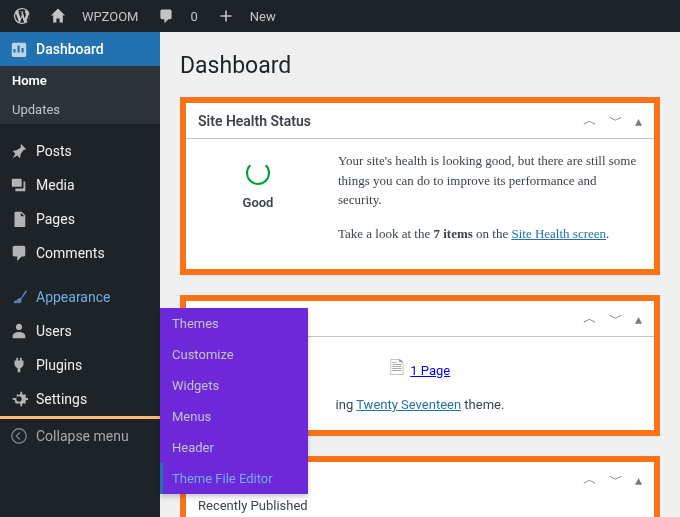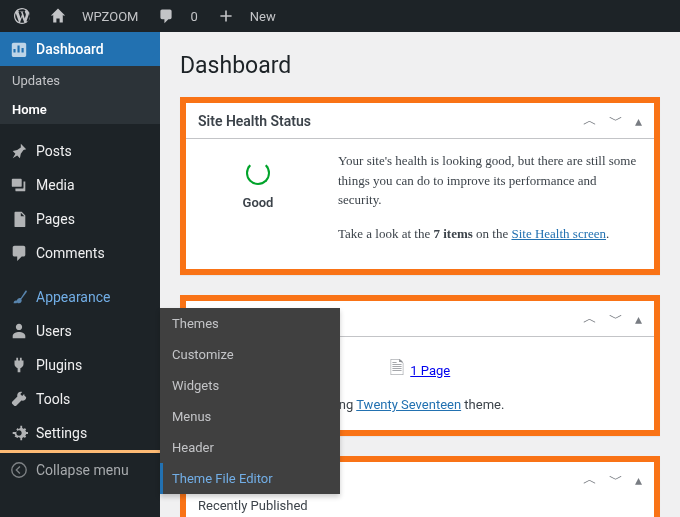--- a/index.html
+++ b/index.html
@@ -18,21 +18,21 @@
 .menu-item.current::after { content: ''; position: absolute; right: -8px; top: 50%; transform: translateY(-50%); border: 8px solid transparent; border-left-color: #2271b1; }
 .menu-item.open { color: #72aee6; }
 .menu-item svg, .menu-item .micon { width: 18px; height: 18px; fill: currentColor; opacity: 0.7; flex-shrink: 0; }
 .submenu { background: #2c3338; }
 .sub-item { padding: 7px 10px 7px 12px; cursor: pointer; color: #c3c4c7; font-size: 13px; }
 .sub-item.current { color: #fff; font-weight: 600; }
 .sep { height: 10px; }
 .collapse { border-top: 3px solid #fdba74; }
 
 
-.flyout { position: absolute; left: 160px; top: 276px; width: 180px; background: #404040; box-shadow: 0 3px 5px rgba(0,0,0,.2); z-index: 100; }
+.flyout { position: absolute; left: 160px; top: 276px; width: 148px; background: #6d28d9; box-shadow: 0 3px 5px rgba(0,0,0,.2); z-index: 100; }
 .fly-item { padding: 8px 12px; cursor: pointer; color: #c3c4c7; font-size: 13px; }
 .fly-item.current { color: #72aee6; border-left: 3px solid #2271b1; padding-left: 9px; }
 
 
 .content { flex: 1; padding: 20px 20px 0 20px; overflow: hidden; }
 .content h1 { font-size: 23px; font-weight: 400; color: #1d2327; margin-bottom: 18px; }
 .postbox { background: #fff; border: 6px solid #f97316; margin-bottom: 20px; box-shadow: 0 1px 1px rgba(0,0,0,.04); }
 .postbox-header { border-bottom: 1px solid #c3c4c7; display: flex; align-items: center; justify-content: space-between; padding: 0 12px; height: 36px; }
 .postbox-header h2 { font-size: 14px; font-weight: 600; }
 .handle-actions { display: flex; gap: 12px; align-items: center; color: #787c82; }
@@ -83,22 +83,22 @@
 
 <div class="wrap">
   <div class="sidebar">
     <div class="menu-item current">
       <svg viewBox="0 0 20 20">
           <path d="M3.8 14h2.4v-4H3.8v4zm4.5 0h2.4V6H8.3v8zm4.5 0h2.4V9h-2.4v5zM2 17V5c0-1.1.9-2 2-2h12c1.1 0 2 .9 2 2v12c0 1.1-.9 2-2 2H4c-1.1 0-2-.9-2-2z"></path>
         </svg>
       <span>Dashboard</span>
     </div>
     <div class="submenu">
+      <div class="sub-item current">Home</div>
       <div class="sub-item">Updates</div>
-      <div class="sub-item current">Home</div>
     </div>
     <div class="sep"></div>
     <div class="menu-item">
       <svg viewBox="0 0 20 20">
           <path d="M12 2l6 6-3 1-3 4-1 5-3-3-5 3 3-5-3-3 5-1 4-3z"></path>
         </svg>
       <span>Posts</span>
     </div>
     <div class="menu-item">
       <svg viewBox="0 0 20 20">
@@ -129,26 +129,20 @@
       <svg viewBox="0 0 20 20">
           <path d="M10 9c2 0 3.5-1.6 3.5-3.5S12 2 10 2 6.5 3.6 6.5 5.5 8 9 10 9zm0 2c-3 0-7 1.5-7 4.5V18h14v-2.5c0-3-4-4.5-7-4.5z"></path>
         </svg>
       <span>Users</span>
     </div>
     <div class="menu-item">
       <svg viewBox="0 0 20 20">
           <path d="M13 5V2h-2v3H9V2H7v3H5v4c0 2.2 1.5 4 3.5 4.5V18h3v-4.5c2-.5 3.5-2.3 3.5-4.5V5h-2z"></path>
         </svg>
       <span>Plugins</span>
-    </div>
-    <div class="menu-item">
-      <svg viewBox="0 0 20 20">
-          <path d="M16 6c0-.6-.1-1.1-.3-1.6l-2.2 2.2-2.1-2.1 2.2-2.2C13.1 2.1 12.6 2 12 2 9.8 2 8 3.8 8 6c0 .5.1.9.2 1.3l-5.5 5.5c-.8.8-.8 2 0 2.8l1.7 1.7c.8.8 2 .8 2.8 0l5.5-5.5c.4.1.8.2 1.3.2 2.2 0 4-1.8 4-4z"></path>
-        </svg>
-      <span>Tools</span>
     </div>
     <div class="menu-item">
       <svg viewBox="0 0 20 20">
           <path d="M5 9h2l1-2-1-1 1.5-1.5 1 1 2-1V2h2v2.5l2 1 1-1L18 6l-1 1 1 2h2v2h-2l-1 2 1 1-1.5 1.5-1-1-2 1V18h-2v-2.5l-2-1-1 1L5 14l1-1-1-2H3V9h2zm5 4c1.7 0 3-1.3 3-3s-1.3-3-3-3-3 1.3-3 3 1.3 3 3 3z"></path>
         </svg>
       <span>Settings</span>
     </div>
     <div class="menu-item collapse" style="color:#a7aaad;">
       <svg viewBox="0 0 20 20">
           <circle cx="10" cy="10" r="8" fill="none" stroke="currentColor" stroke-width="1.5"></circle>

